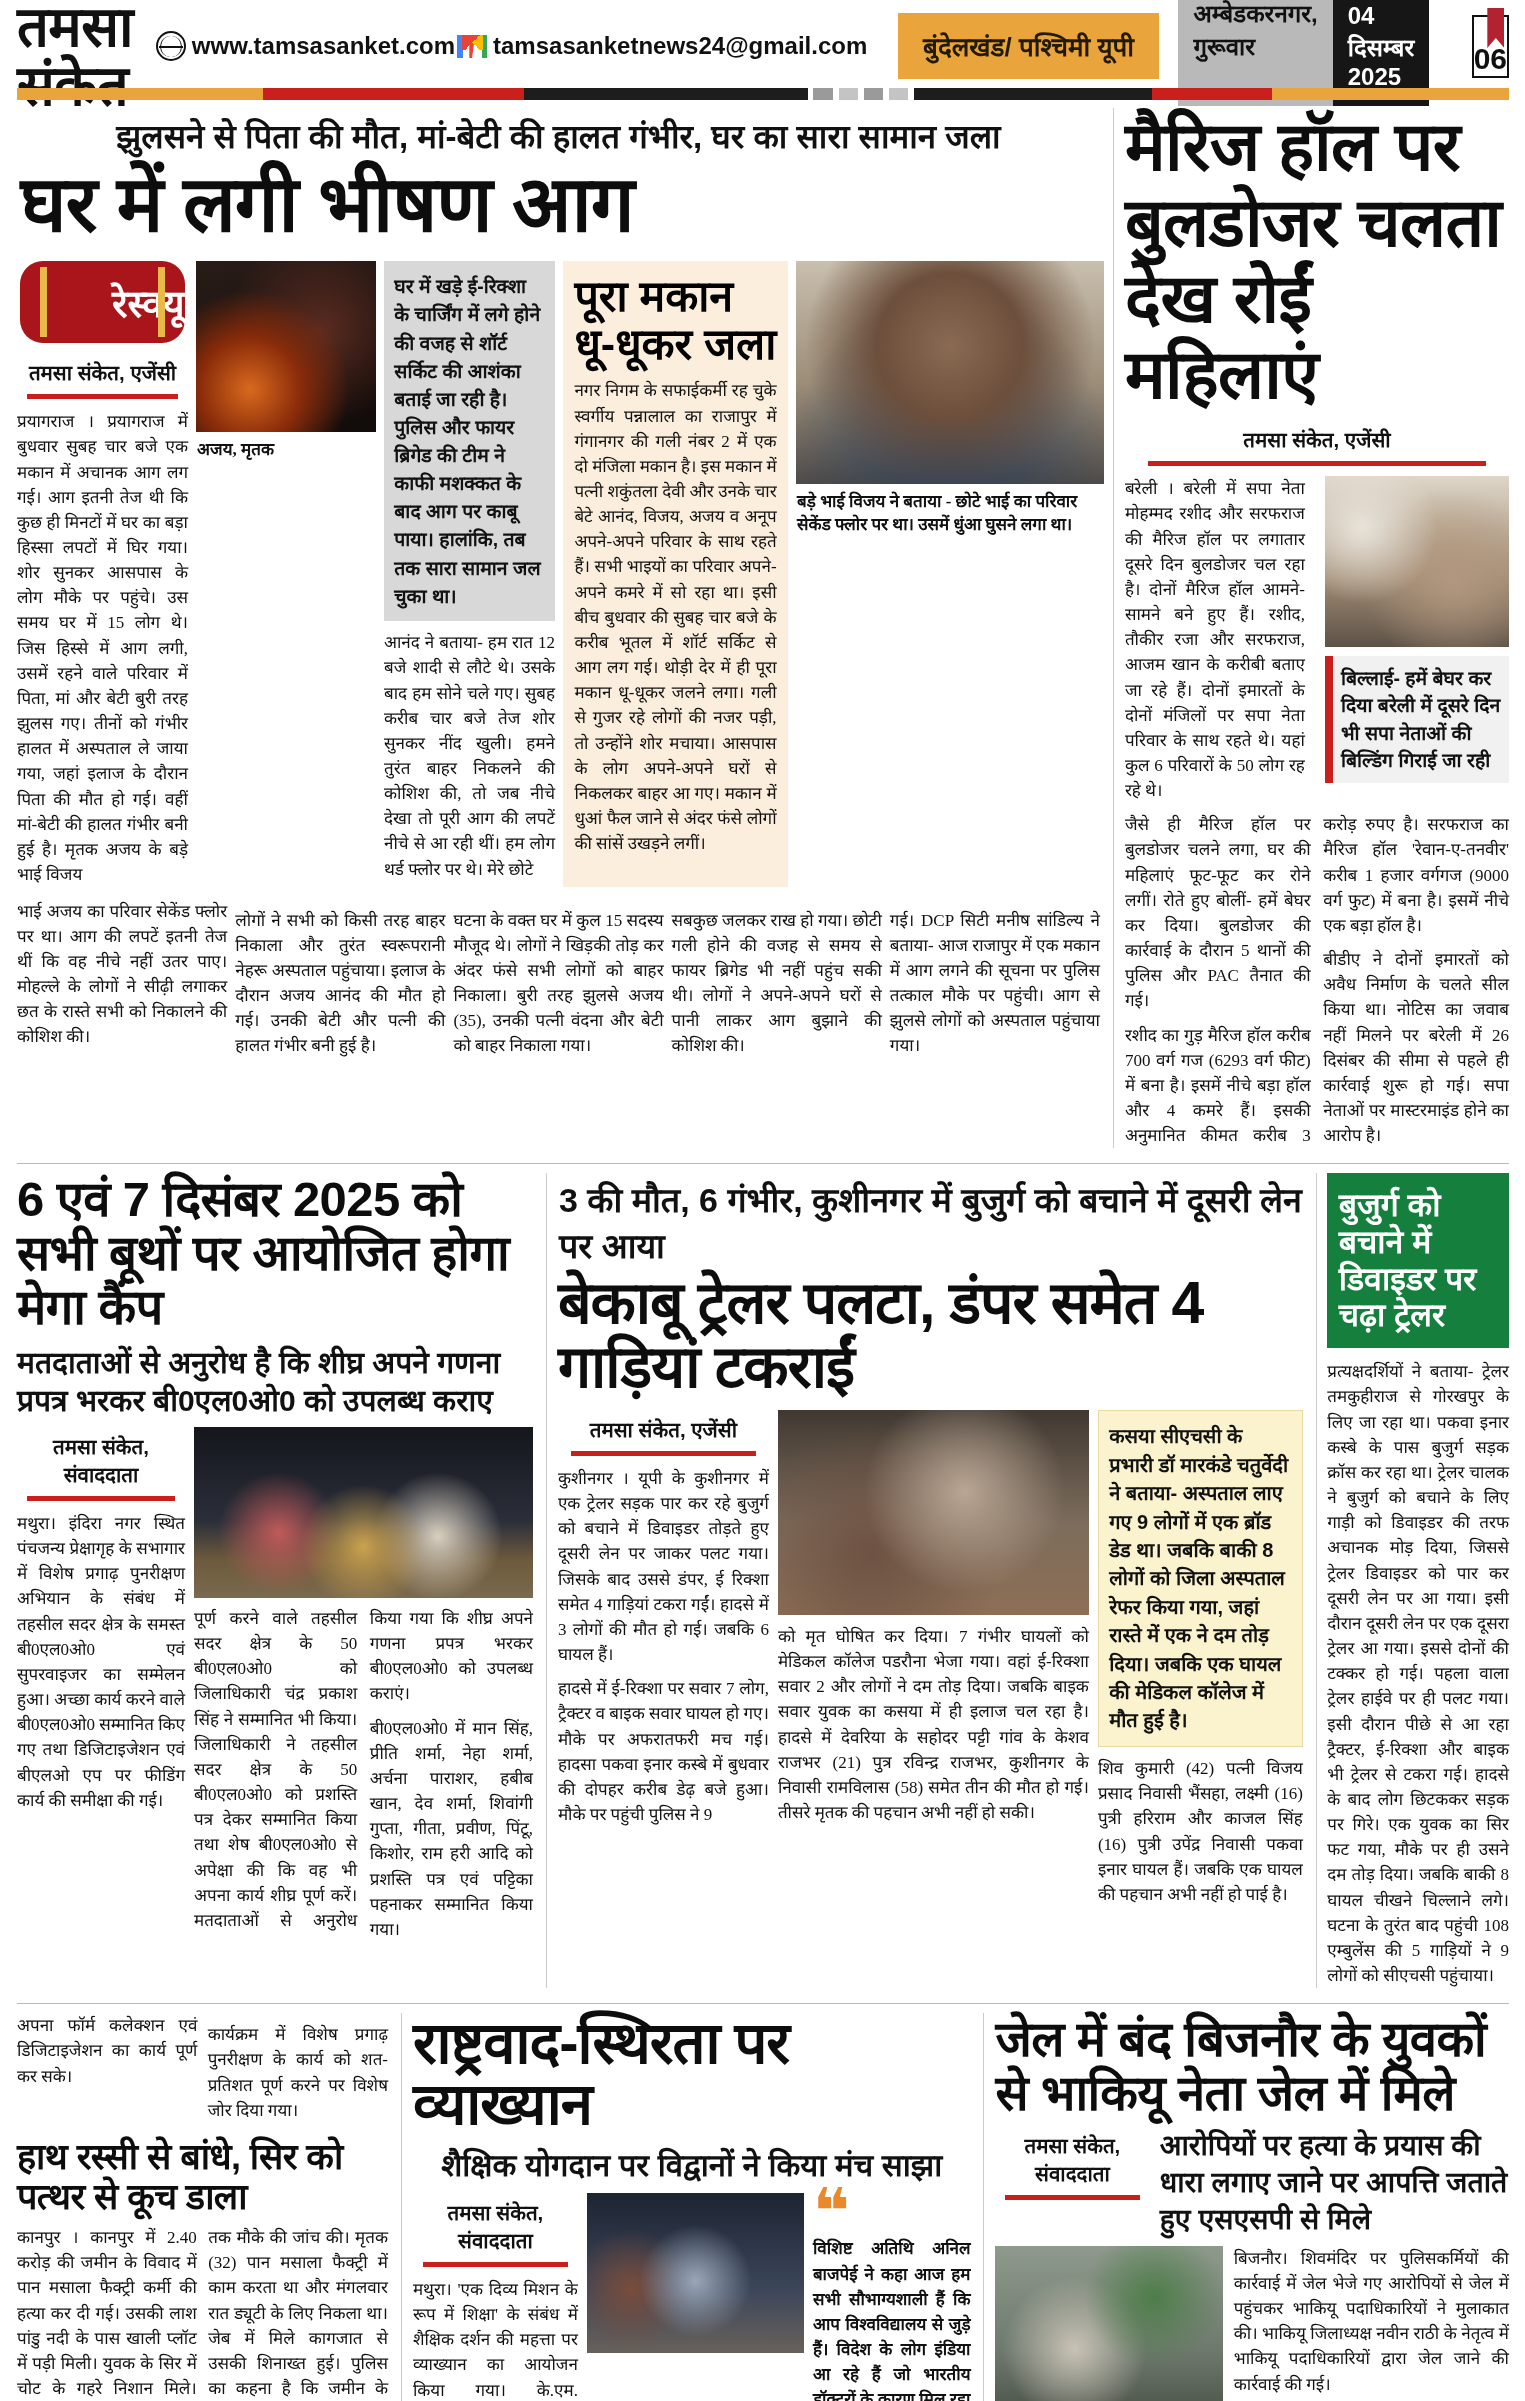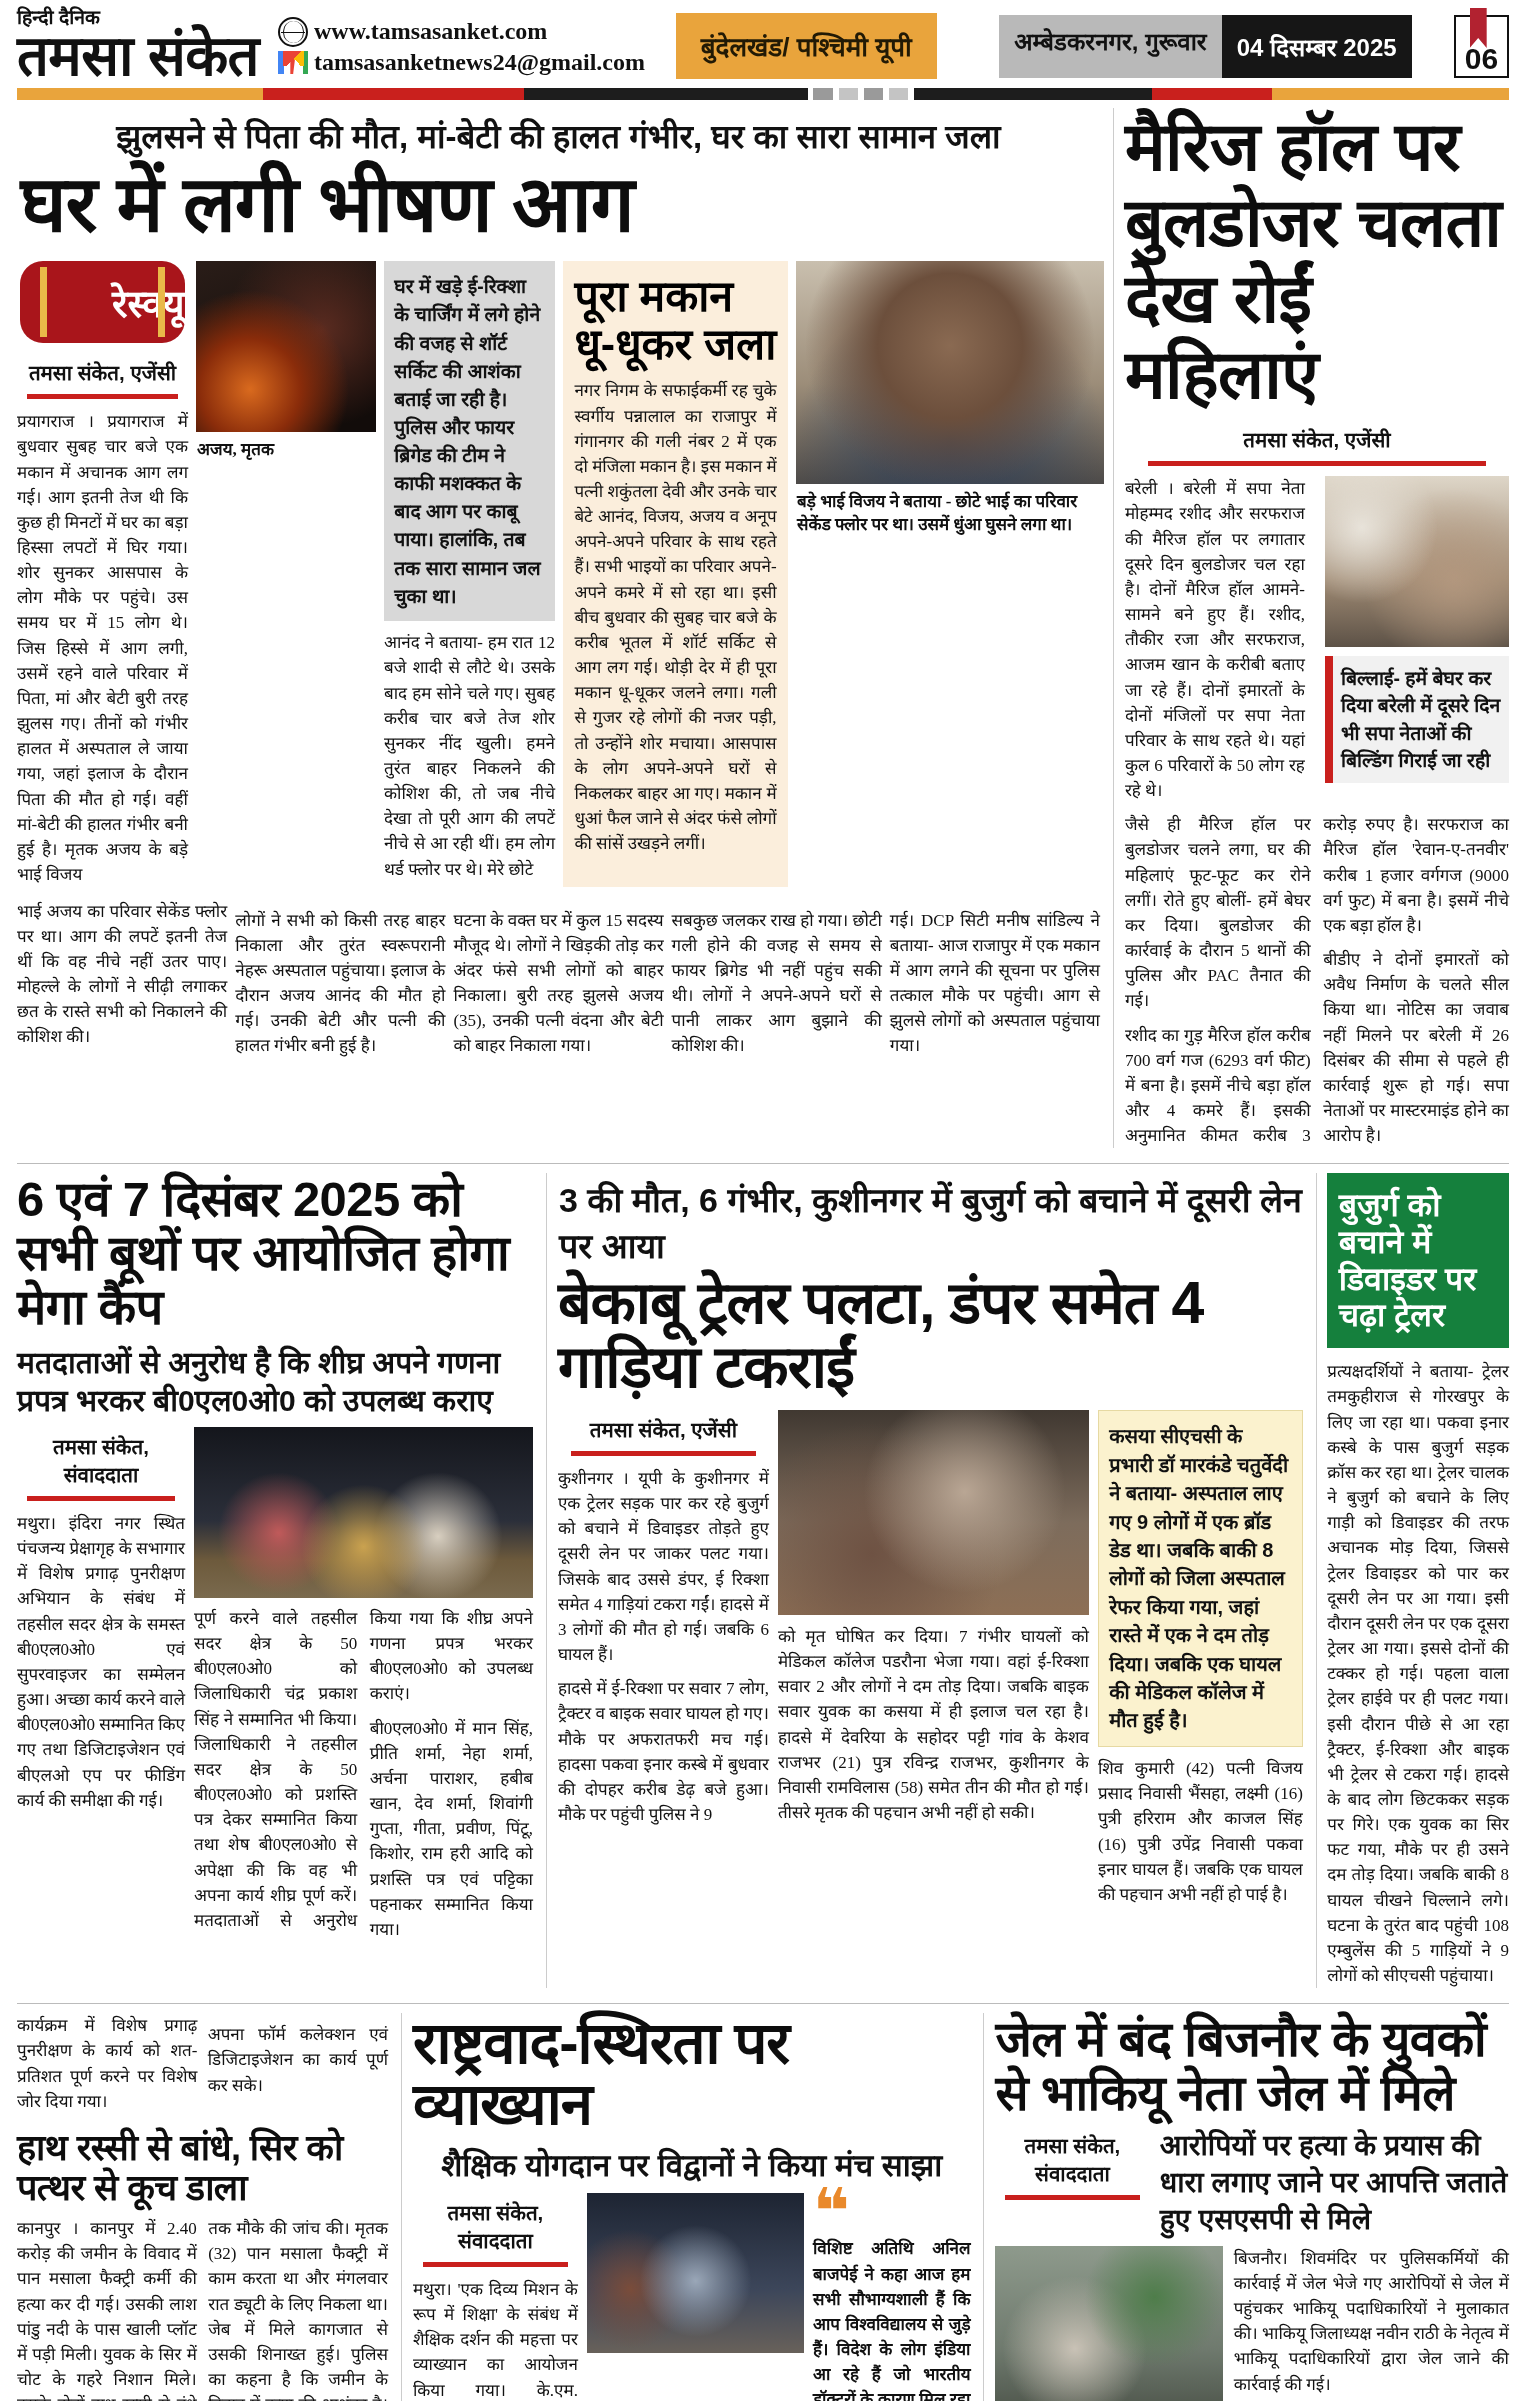--- a/index.html
+++ b/index.html
@@ -7,21 +7,21 @@
   .page {
     width: 1526px; height: 2401px; background:#fff; position: relative;
     font-family: "Liberation Sans", "DejaVu Sans", sans-serif; color:#111;
     overflow: hidden;
   }
   
   .masthead { display:flex; align-items:center; gap:19.4px; padding:10.3px 17px 3.4px 17px; height:86px; }
   .brand { display:flex; flex-direction:column; line-height:1.05; }
   .brand .tagline { font-size:19.4px; font-weight:bold; }
   .brand .title { font-size:56px; font-weight:900; letter-spacing:-0.6px; }
-  .contacts { display:flex; flex-direction:column; gap:2.3px;font-family:Liberation Serif, serif; }
+  .contacts { display:flex; flex-direction:row; gap:2.3px; }
   .contact-line { display:flex; align-items:center; gap:5.7px; font-size:24px; font-weight:900; }
   .globe-ic { width:30px; height:30px; border:2.3px solid #111; border-radius:50%; position:relative; display:inline-block; }
   .globe-ic::before { content:""; position:absolute; inset:2.3px; border-left:1.7px solid #111; border-right:1.7px solid #111; border-radius:50%; }
   .globe-ic::after { content:""; position:absolute; left:1.1px; right:1.1px; top:50%; height:1.7px; background:#111; }
   .gmail-ic { width:30px; height:23px; position:relative; display:inline-block; }
   .gmail-ic span { position:absolute; top:0; bottom:0; width:5.7px; }
   .gmail-ic .g1 { left:0;  background:#4285F4; }
   .gmail-ic .g2 { left:12px; width:5.7px; background:#EA4335; clip-path:polygon(0 0,100% 0,50% 100%,0 100%); }
   .gmail-ic .g3 { right:0; background:#34A853; }
   .gmail-ic::after { content:""; position:absolute; left:4.6px; right:4.6px; top:0; height:15px;
@@ -302,22 +302,22 @@
       <aside class="art-trside">
         <div class="side-head">बुजुर्ग को बचाने में डिवाइडर पर चढ़ा ट्रेलर</div>
         <p class="body-txt">प्रत्यक्षदर्शियों ने बताया- ट्रेलर तमकुहीराज से गोरखपुर के लिए जा रहा था। पकवा इनार कस्बे के पास बुजुर्ग सड़क क्रॉस कर रहा था। ट्रेलर चालक ने बुजुर्ग को बचाने के लिए गाड़ी को डिवाइडर की तरफ अचानक मोड़ दिया, जिससे ट्रेलर डिवाइडर को पार कर दूसरी लेन पर आ गया। इसी दौरान दूसरी लेन पर एक दूसरा ट्रेलर आ गया। इससे दोनों की टक्कर हो गई। पहला वाला ट्रेलर हाईवे पर ही पलट गया। इसी दौरान पीछे से आ रहा ट्रैक्टर, ई-रिक्शा और बाइक भी ट्रेलर से टकरा गई। हादसे के बाद लोग छिटककर सड़क पर गिरे। एक युवक का सिर फट गया, मौके पर ही उसने दम तोड़ दिया। जबकि बाकी 8 घायल चीखने चिल्लाने लगे। घटना के तुरंत बाद पहुंची 108 एम्बुलेंस की 5 गाड़ियों ने 9 लोगों को सीएचसी पहुंचाया।</p>
       </aside>
     </section>
 
     <section class="row row3">
 
       <div class="col-murder">
         <div class="mini-cols">
+          <p class="body-txt">अपना फॉर्म कलेक्शन एवं डिजिटाइजेशन का कार्य पूर्ण कर सके।</p>
           <p class="body-txt">कार्यक्रम में विशेष प्रगाढ़ पुनरीक्षण के कार्य को शत-प्रतिशत पूर्ण करने पर विशेष जोर दिया गया।</p>
-          <p class="body-txt">अपना फॉर्म कलेक्शन एवं डिजिटाइजेशन का कार्य पूर्ण कर सके।</p>
         </div>
         <h1 class="headline">हाथ रस्सी से बांधे, सिर को पत्थर से कूच डाला</h1>
         <div class="murder-cols">
           <p class="body-txt">कानपुर । कानपुर में 2.40 करोड़ की जमीन के विवाद में पान मसाला फैक्ट्री कर्मी की हत्या कर दी गई। उसकी लाश पांडु नदी के पास खाली प्लॉट में पड़ी मिली। युवक के सिर में चोट के गहरे निशान मिले। उसके दोनों हाथ रस्सी से बंधे थे और सिर को पत्थर से कूच डाला गया था। बुधवार सुबह लोगों ने शव देखा तो पुलिस को सूचना दी।</p>
           <p class="body-txt">सूचना पर पहुंची पुलिस व फोरेंसिक टीम ने करीब दो घंटे तक मौके की जांच की। मृतक (32) पान मसाला फैक्ट्री में काम करता था और मंगलवार रात ड्यूटी के लिए निकला था। जेब में मिले कागजात से उसकी शिनाख्त हुई। पुलिस का कहना है कि जमीन के विवाद में हत्या की आशंका है। परिजनों की तहरीर पर रिपोर्ट दर्ज कर संदिग्धों से पूछताछ की जा रही है। सर्विलांस की मदद से हत्यारों की तलाश जारी है।</p>
         </div>
       </div>
 
       <article class="art-lect">
         <h1 class="headline">राष्ट्रवाद-स्थिरता पर व्याख्यान</h1>

